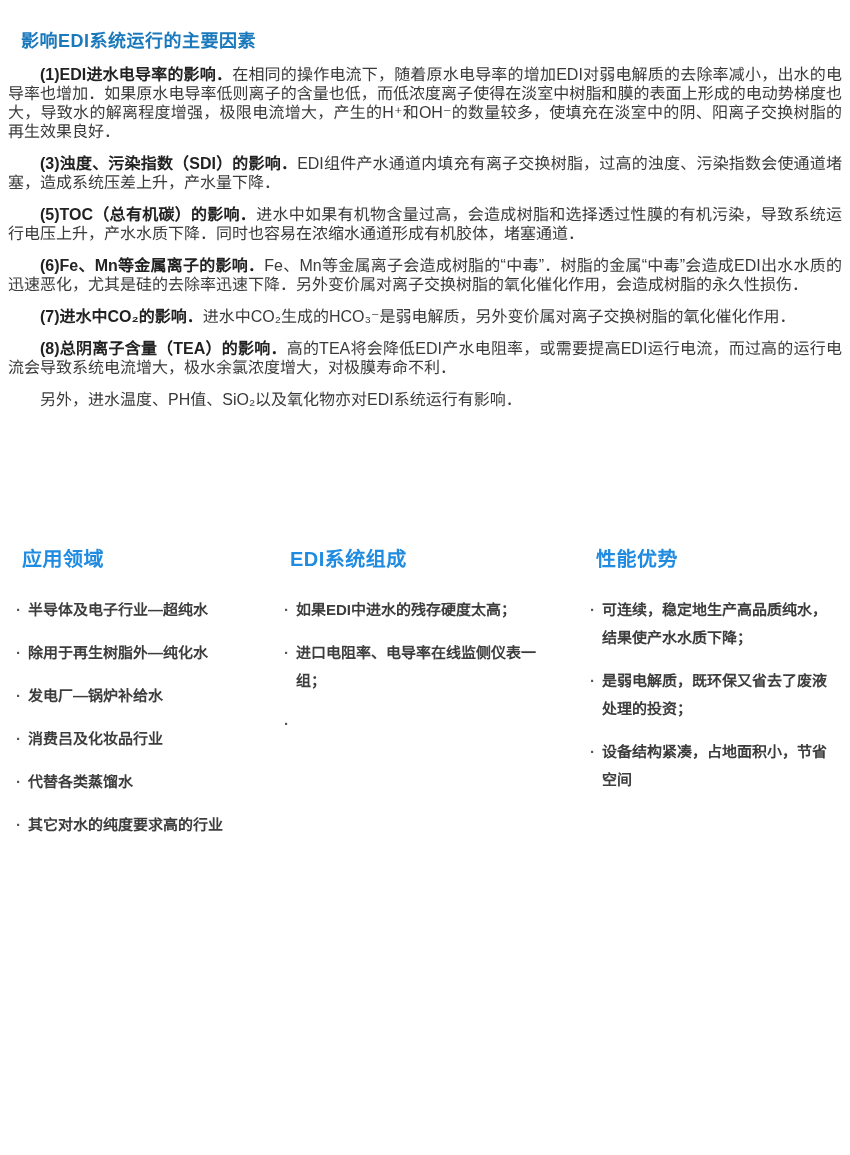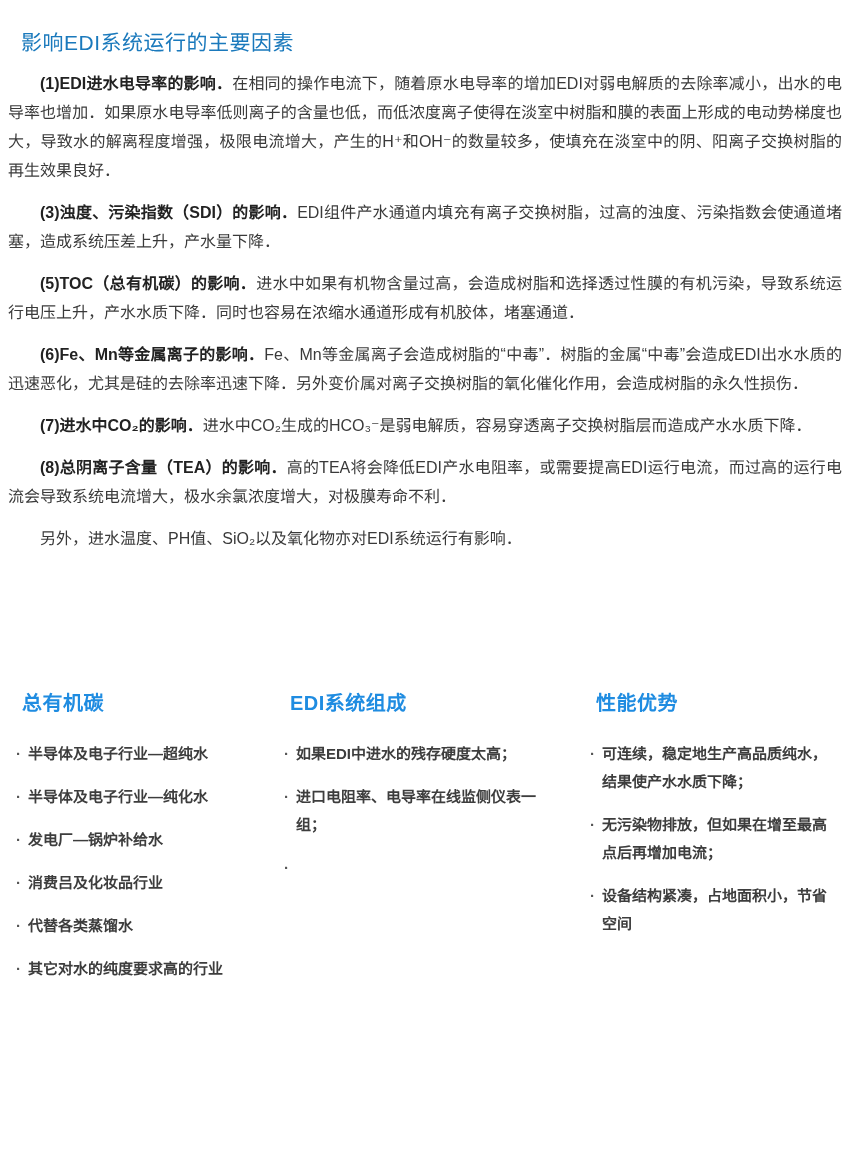--- a/index.html
+++ b/index.html
@@ -10,29 +10,29 @@
   }
   .page {
     width: 850px;
     min-height: 1155px;
     box-sizing: border-box;
     background: #ffffff;
     padding: 26px 8px 20px 8px;
     overflow: hidden;
   }
   .page-title {
-    font-size: 21px;
-    font-weight: normal;
+    font-size: 18px;
+    font-weight: bold;
     color: #1a79bc;
     margin: 0 0 9px 13px;
     letter-spacing: 0.5px;
   }
   .article .para {
     font-size: 16px;
-    line-height: 29px;
+    line-height: 19px;
     color: #3a3a3a;
     text-align: justify;
     text-indent: 32px;
     margin: 13px 0 0 0;
   }
   .article .para b {
     color: #222222;
   }
   .bottom {
     display: flex;
@@ -80,52 +80,52 @@
 
 <div class="page">
 
   <h1 class="page-title">影响EDI系统运行的主要因素</h1>
 
   <div class="article">
     <p class="para"><b>(1)EDI进水电导率的影响．</b><span>在相同的操作电流下，随着原水电导率的增加EDI对弱电解质的去除率减小，出水的电导率也增加．如果原水电导率低则离子的含量也低，而低浓度离子使得在淡室中树脂和膜的表面上形成的电动势梯度也大，导致水的解离程度增强，极限电流增大，产生的H⁺和OH⁻的数量较多，使填充在淡室中的阴、阳离子交换树脂的再生效果良好．</span></p>
     <p class="para"><b>(3)浊度、污染指数（SDI）的影响．</b><span>EDI组件产水通道内填充有离子交换树脂，过高的浊度、污染指数会使通道堵塞，造成系统压差上升，产水量下降．</span></p>
     <p class="para"><b>(5)TOC（总有机碳）的影响．</b><span>进水中如果有机物含量过高，会造成树脂和选择透过性膜的有机污染，导致系统运行电压上升，产水水质下降．同时也容易在浓缩水通道形成有机胶体，堵塞通道．</span></p>
     <p class="para"><b>(6)Fe、Mn等金属离子的影响．</b><span>Fe、Mn等金属离子会造成树脂的“中毒”．树脂的金属“中毒”会造成EDI出水水质的迅速恶化，尤其是硅的去除率迅速下降．另外变价属对离子交换树脂的氧化催化作用，会造成树脂的永久性损伤．</span></p>
-    <p class="para"><b>(7)进水中CO₂的影响．</b><span>进水中CO₂生成的HCO₃⁻是弱电解质，容易穿透离子交换树脂层而造成产水水质下降．</span></p>
+    <p class="para"><b>(7)进水中CO₂的影响．</b><span>进水中CO₂生成的HCO₃⁻是弱电解质，另外变价属对离子交换树脂的氧化催化作用．</span></p>
     <p class="para"><b>(8)总阴离子含量（TEA）的影响．</b><span>高的TEA将会降低EDI产水电阻率，或需要提高EDI运行电流，而过高的运行电流会导致系统电流增大，极水余氯浓度增大，对极膜寿命不利．</span></p>
     <p class="para">另外，进水温度、PH值、SiO₂以及氧化物亦对EDI系统运行有影响．</p>
   </div>
 
   <div class="bottom">
 
     <section class="col col-1">
-      <h2 class="section-heading">总有机碳</h2>
+      <h2 class="section-heading">应用领域</h2>
       <ul class="items">
         <li class="item"><span class="dot">·</span><span>半导体及电子行业—超纯水</span></li>
-        <li class="item"><span class="dot">·</span><span>半导体及电子行业—纯化水</span></li>
+        <li class="item"><span class="dot">·</span><span>除用于再生树脂外—纯化水</span></li>
         <li class="item"><span class="dot">·</span><span>发电厂—锅炉补给水</span></li>
         <li class="item"><span class="dot">·</span><span>消费吕及化妆品行业</span></li>
         <li class="item"><span class="dot">·</span><span>代替各类蒸馏水</span></li>
         <li class="item"><span class="dot">·</span><span>其它对水的纯度要求高的行业</span></li>
       </ul>
     </section>
 
     <section class="col col-2">
       <h2 class="section-heading">EDI系统组成</h2>
       <ul class="items">
         <li class="item"><span class="dot">·</span><span>如果EDI中进水的残存硬度太高；</span></li>
         <li class="item"><span class="dot">·</span><span>进口电阻率、电导率在线监侧仪表一组；</span></li>
         <li class="item"><span class="dot">·</span></li>
       </ul>
     </section>
 
     <section class="col col-3">
       <h2 class="section-heading">性能优势</h2>
       <ul class="items">
         <li class="item"><span class="dot">·</span><span>可连续，稳定地生产高品质纯水，结果使产水水质下降；</span></li>
-        <li class="item"><span class="dot">·</span><span>无污染物排放，但如果在增至最高点后再增加电流；</span></li>
+        <li class="item"><span class="dot">·</span><span>是弱电解质，既环保又省去了废液处理的投资；</span></li>
         <li class="item"><span class="dot">·</span><span>设备结构紧凑，占地面积小，节省空间</span></li>
       </ul>
     </section>
 
   </div>
 
 </div>
 
 </body></html>

